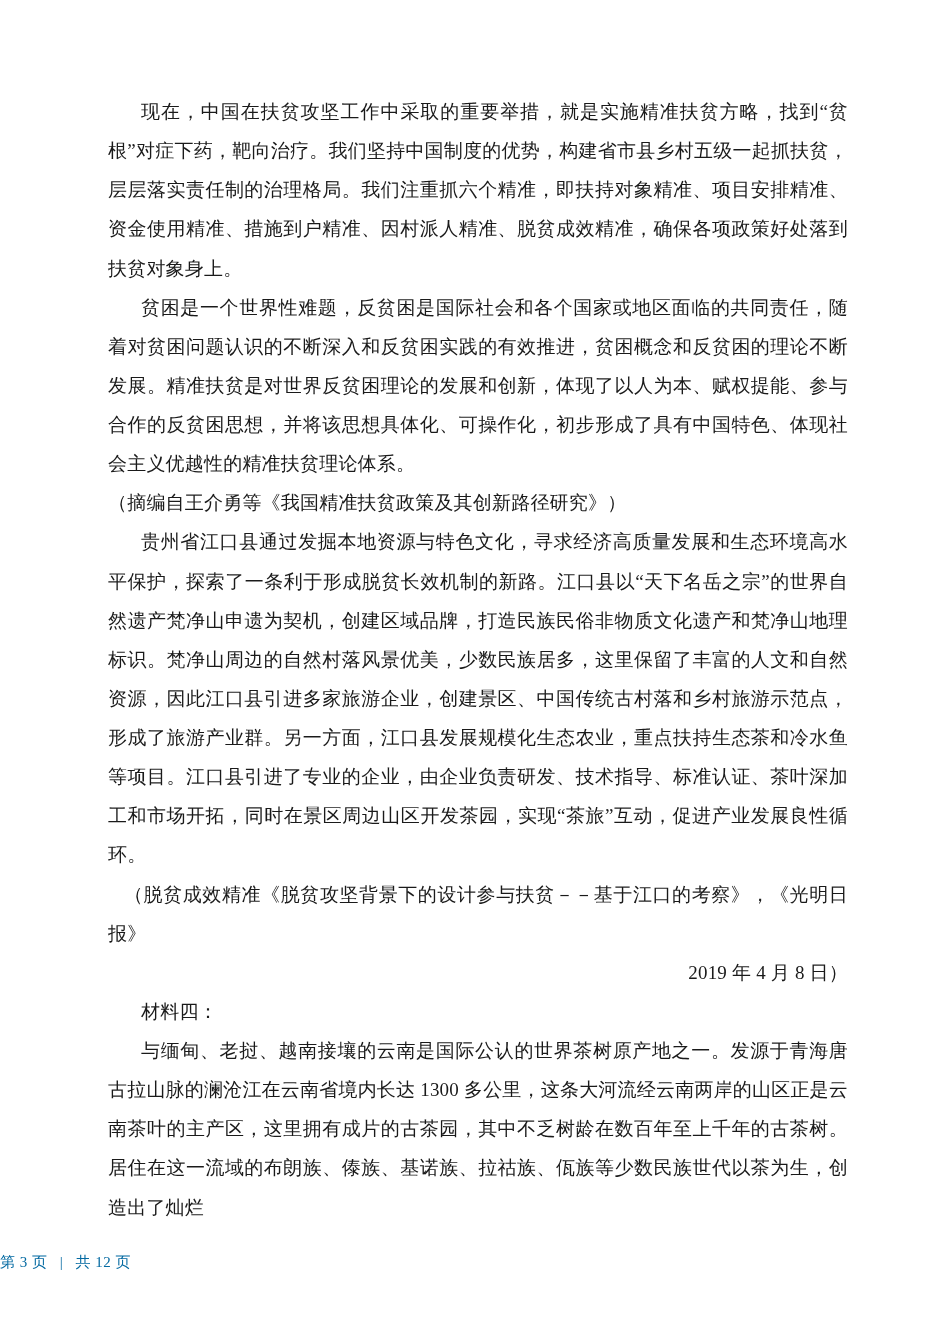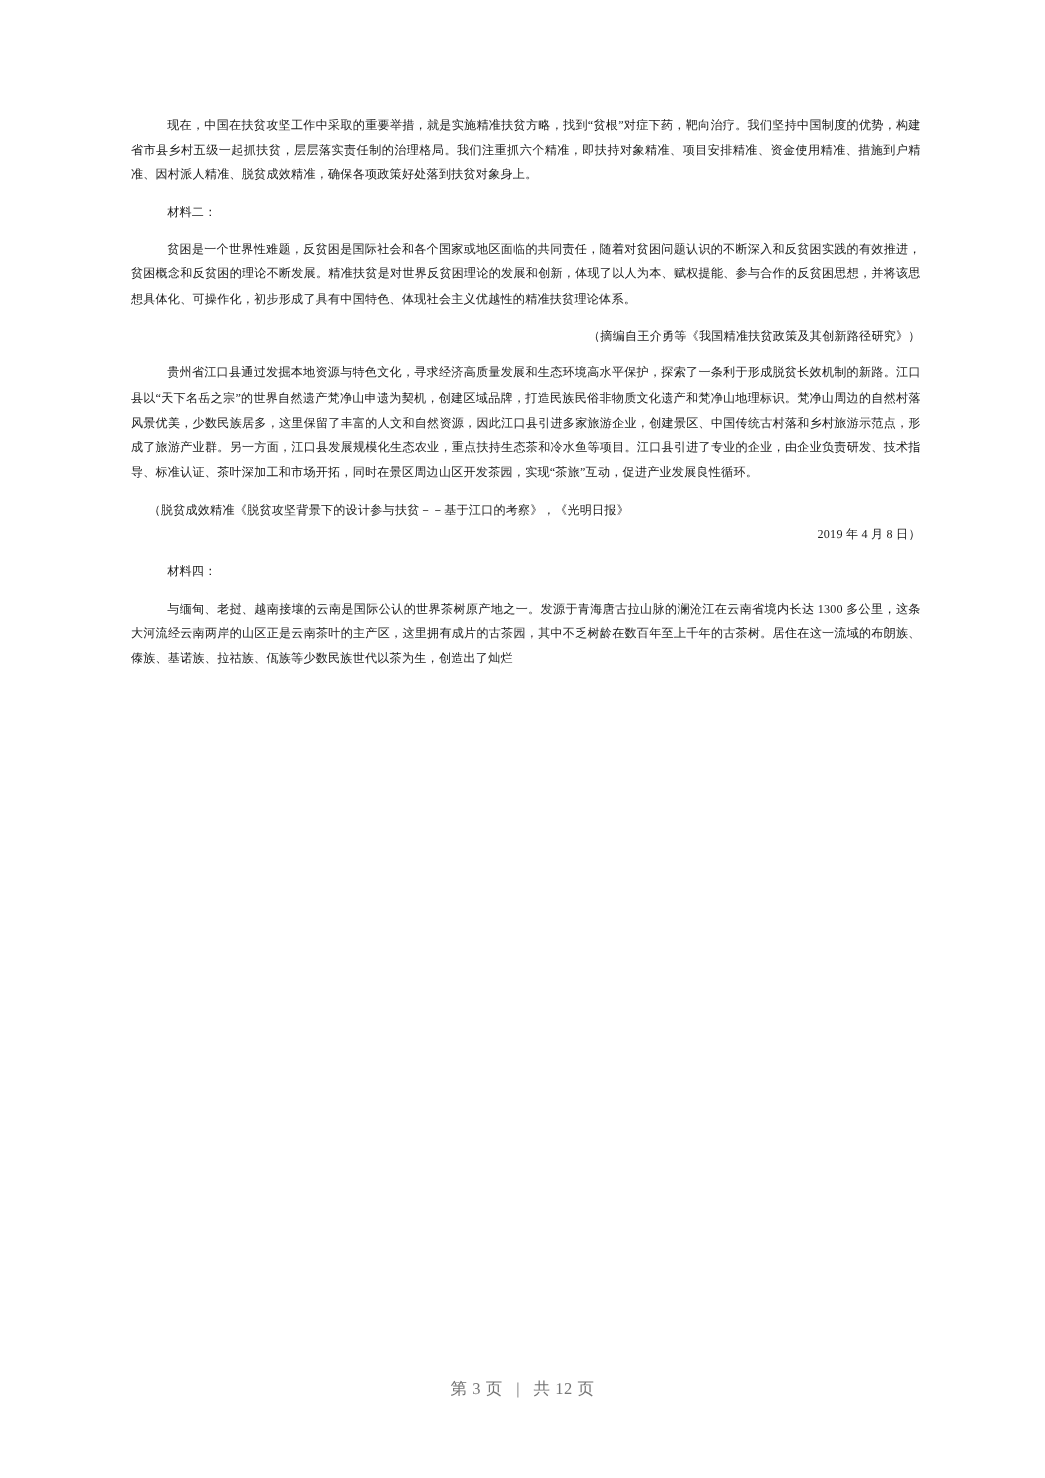--- a/index.html
+++ b/index.html
@@ -18,72 +18,70 @@
     color: #1a1a1a;
     overflow: hidden;
   }
   .content {
     position: absolute;
     left: 108px;
     top: 92px;
     width: 740px;
   }
   p {
-    margin: 11px;
-    font-size: 11px;
+    margin: 0;
+    font-size: 19px;
     line-height: 2.06;
     text-align: justify;
     text-justify: inter-ideograph;
     letter-spacing: 0.2px;
   }
   .indent {
     text-indent: 33px;
   }
   .label {
     text-indent: 33px;
   }
   .src-right {
-    text-align: right;
   }
   .src-block {
     text-align: justify;
     text-justify: inter-ideograph;
     text-indent: 16px;
   }
   .src-block .tail {
     display: block;
     text-align: right;
     text-indent: 0;
   }
   .footer {
     position: absolute;
     left: 0;
     right: 0;
     bottom: 72px;
-    text-align: center;
+    text-align: left;
     font-size: 15px;
-    color: #737373;
+    color: #0369a1;
     font-family: "Liberation Serif", "DejaVu Serif", serif;
     letter-spacing: 0.5px;
   }
   .footer .sep {
     display: inline-block;
     padding: 0 8px;
   }
 </style>
 </head>
 <body>
 
 <div class="page">
   <div class="content">
 
     <p class="indent">现在，中国在扶贫攻坚工作中采取的重要举措，就是实施精准扶贫方略，找到“贫根”对症下药，靶向治疗。我们坚持中国制度的优势，构建省市县乡村五级一起抓扶贫，层层落实责任制的治理格局。我们注重抓六个精准，即扶持对象精准、项目安排精准、资金使用精准、措施到户精准、因村派人精准、脱贫成效精准，确保各项政策好处落到扶贫对象身上。</p>
 
 
-    <p class="label">材料二：</p>
 
     <p class="indent">贫困是一个世界性难题，反贫困是国际社会和各个国家或地区面临的共同责任，随着对贫困问题认识的不断深入和反贫困实践的有效推进，贫困概念和反贫困的理论不断发展。精准扶贫是对世界反贫困理论的发展和创新，体现了以人为本、赋权提能、参与合作的反贫困思想，并将该思想具体化、可操作化，初步形成了具有中国特色、体现社会主义优越性的精准扶贫理论体系。</p>
 
     <p class="src-right">（摘编自王介勇等《我国精准扶贫政策及其创新路径研究》）</p>
 
 
     <p class="indent">贵州省江口县通过发掘本地资源与特色文化，寻求经济高质量发展和生态环境高水平保护，探索了一条利于形成脱贫长效机制的新路。江口县以“天下名岳之宗”的世界自然遗产梵净山申遗为契机，创建区域品牌，打造民族民俗非物质文化遗产和梵净山地理标识。梵净山周边的自然村落风景优美，少数民族居多，这里保留了丰富的人文和自然资源，因此江口县引进多家旅游企业，创建景区、中国传统古村落和乡村旅游示范点，形成了旅游产业群。另一方面，江口县发展规模化生态农业，重点扶持生态茶和冷水鱼等项目。江口县引进了专业的企业，由企业负责研发、技术指导、标准认证、茶叶深加工和市场开拓，同时在景区周边山区开发茶园，实现“茶旅”互动，促进产业发展良性循环。</p>
 
     <p class="src-block">
       <span>（脱贫成效精准《脱贫攻坚背景下的设计参与扶贫－－基于江口的考察》，《光明日报》</span>

